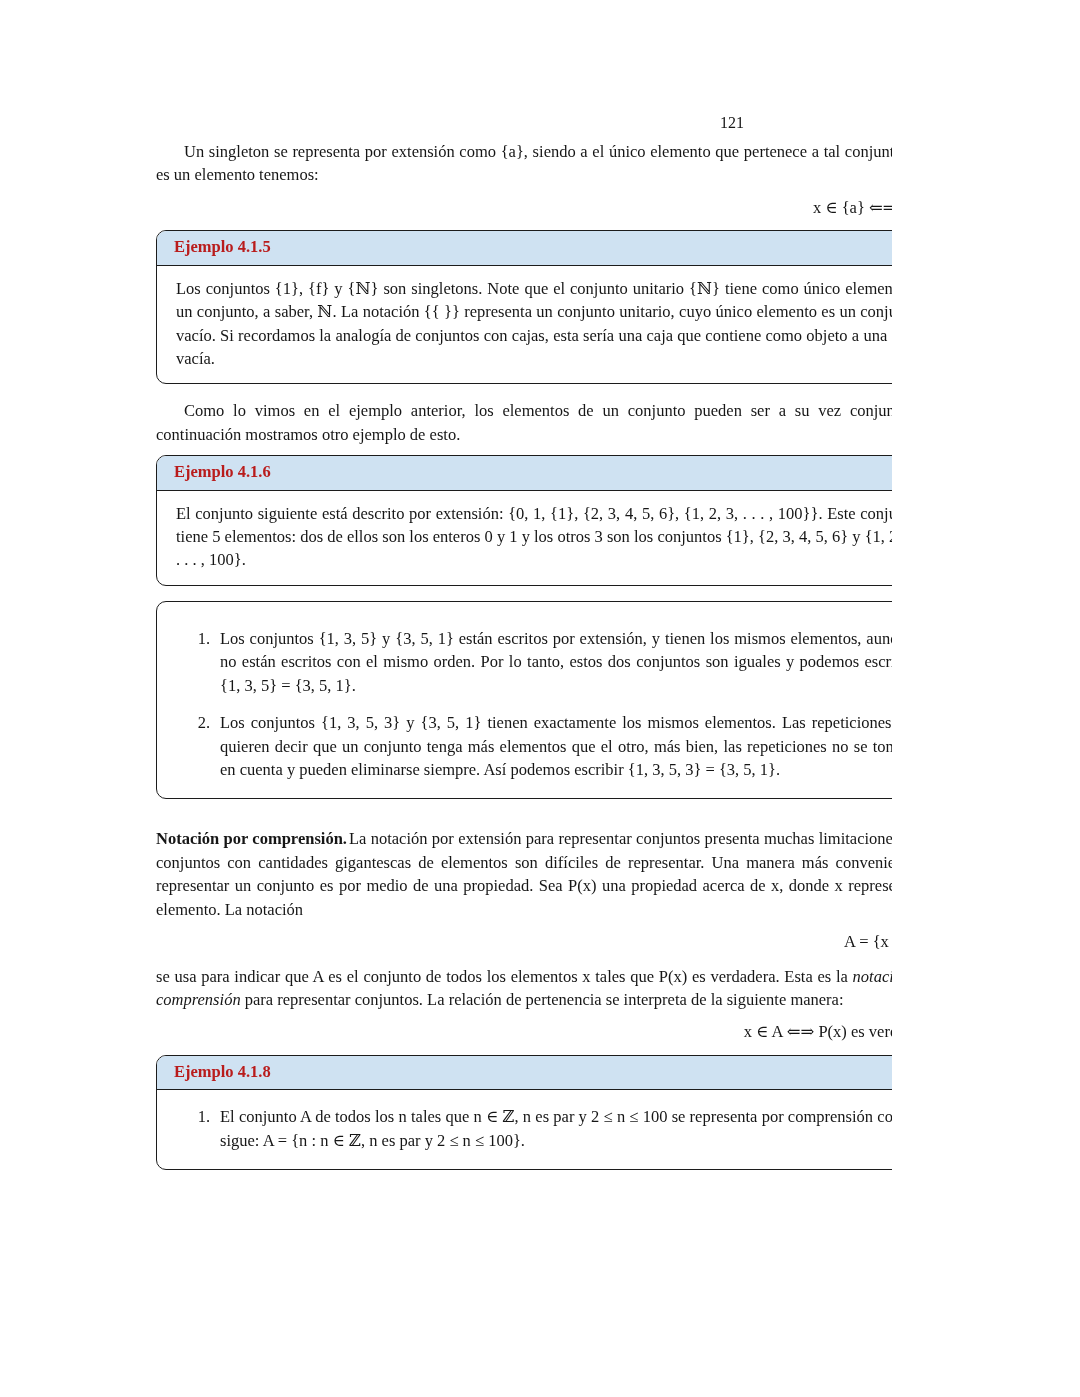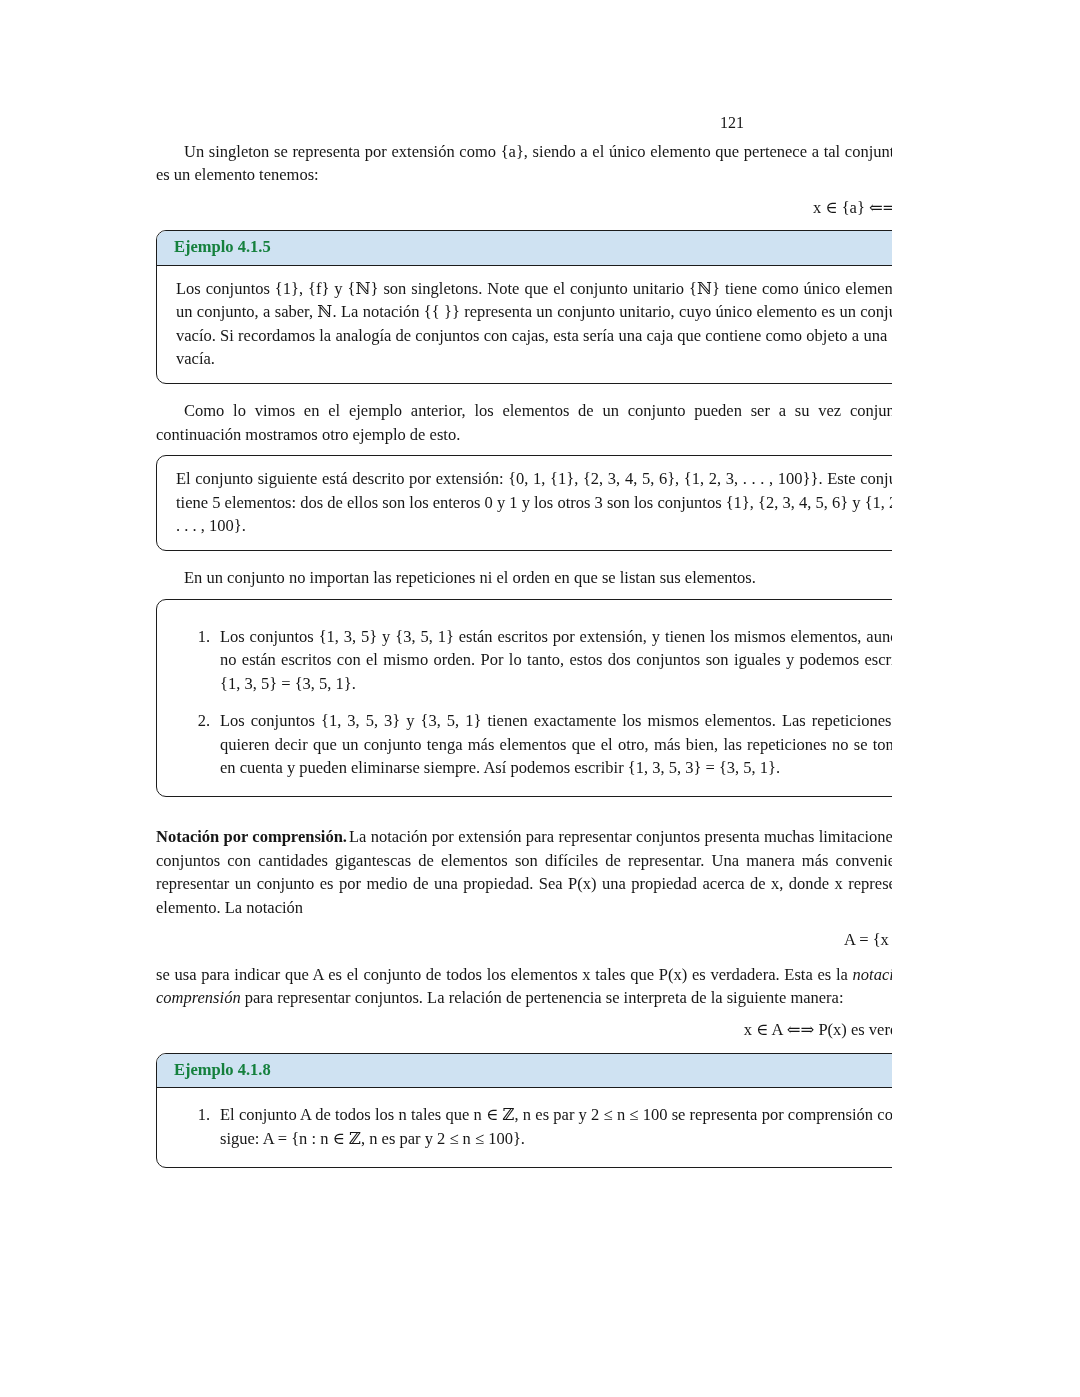--- a/index.html
+++ b/index.html
@@ -38,21 +38,21 @@
     border-radius: 10px;
     margin: 9px 0 15px 0;
     overflow: hidden;
     background: #ffffff;
   }
   .example-header {
     background: #cfe2f2;
     border-bottom: 1.6px solid #1c1c1c;
     padding: 4px 17px 6px 17px;
     font-weight: bold;
-    color: #15803d;
+    color: #b91c1c;
     font-size: 16.5px;
   }
   .example-body { padding: 11px 19px 13px 19px; }
   .example-body p { margin: 0; }
   .olist { padding: 14px 4px 2px 14px; }
   .list-item { display: flex; gap: 10px; margin-bottom: 14px; }
   .list-item:last-child { margin-bottom: 2px; }
   .list-item .num { min-width: 20px; text-align: right; flex: 0 0 auto; }
   .list-item .txt { flex: 1 1 auto; text-align: justify; }
   .lead-par { margin-top: 28px; }
@@ -75,26 +75,26 @@
     <div class="example-box">
       <div class="example-header">Ejemplo 4.1.5</div>
       <div class="example-body">
         <p>Los conjuntos {1}, {f} y {ℕ} son singletons. Note que el conjunto unitario {ℕ} tiene como único elemento a un conjunto, a saber, ℕ. La notación {{ }} representa un conjunto unitario, cuyo único elemento es un conjunto vacío. Si recordamos la analogía de conjuntos con cajas, esta sería una caja que contiene como objeto a una caja vacía.</p>
       </div>
     </div>
 
     <p class="indent">Como lo vimos en el ejemplo anterior, los elementos de un conjunto pueden ser a su vez conjuntos. A continuación mostramos otro ejemplo de esto.</p>
 
     <div class="example-box">
+      <div class="example-header">Ejemplo 4.1.6</div>
       <div class="example-body">
         <p>El conjunto siguiente está descrito por extensión: {0, 1, {1}, {2, 3, 4, 5, 6}, {1, 2, 3, . . . , 100}}. Este conjunto tiene 5 elementos: dos de ellos son los enteros 0 y 1 y los otros 3 son los conjuntos {1}, {2, 3, 4, 5, 6} y {1, 2, 3, . . . , 100}.</p>
       </div>
     </div>
 
-    <p class="indent">En un conjunto no importan las repeticiones ni el orden en que se listan sus elementos.</p>
 
     <div class="example-box">
       <div class="example-body">
         <div class="olist">
           <div class="list-item">
             <span class="num">1.</span>
             <span class="txt">Los conjuntos {1, 3, 5} y {3, 5, 1} están escritos por extensión, y tienen los mismos elementos, aunque no están escritos con el mismo orden. Por lo tanto, estos dos conjuntos son iguales y podemos escribir {1, 3, 5} = {3, 5, 1}.</span>
           </div>
           <div class="list-item">
             <span class="num">2.</span>

